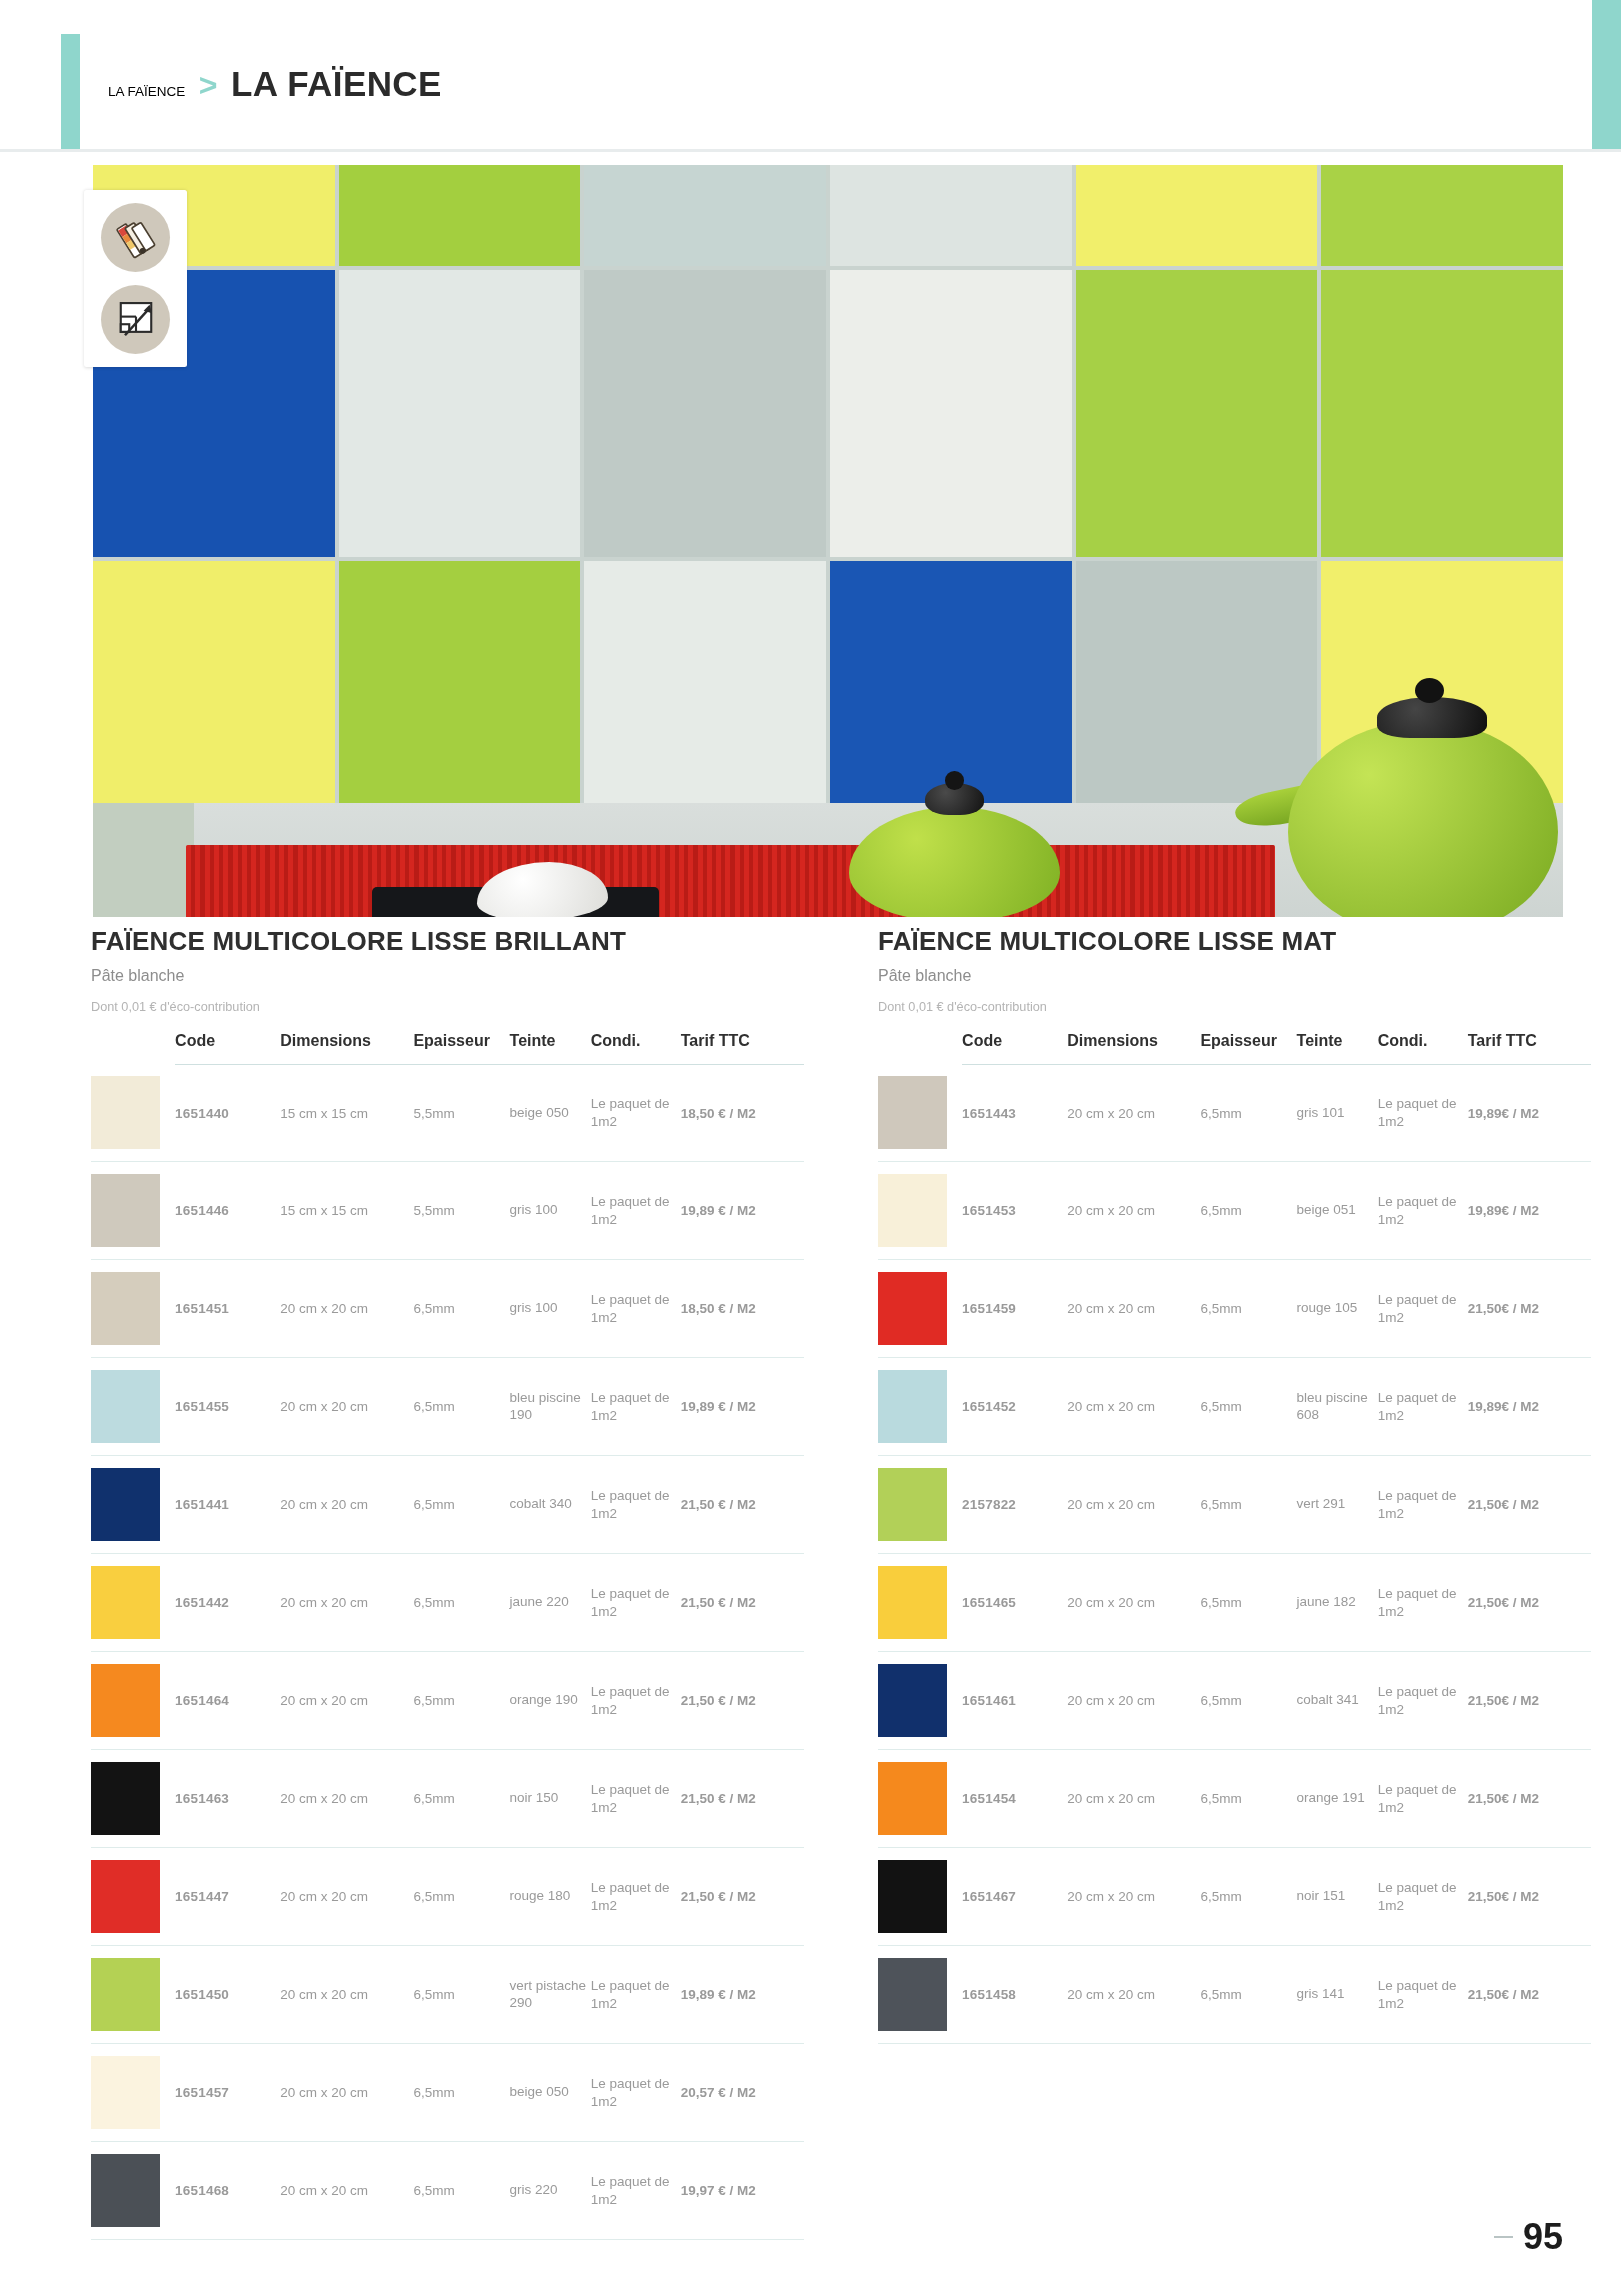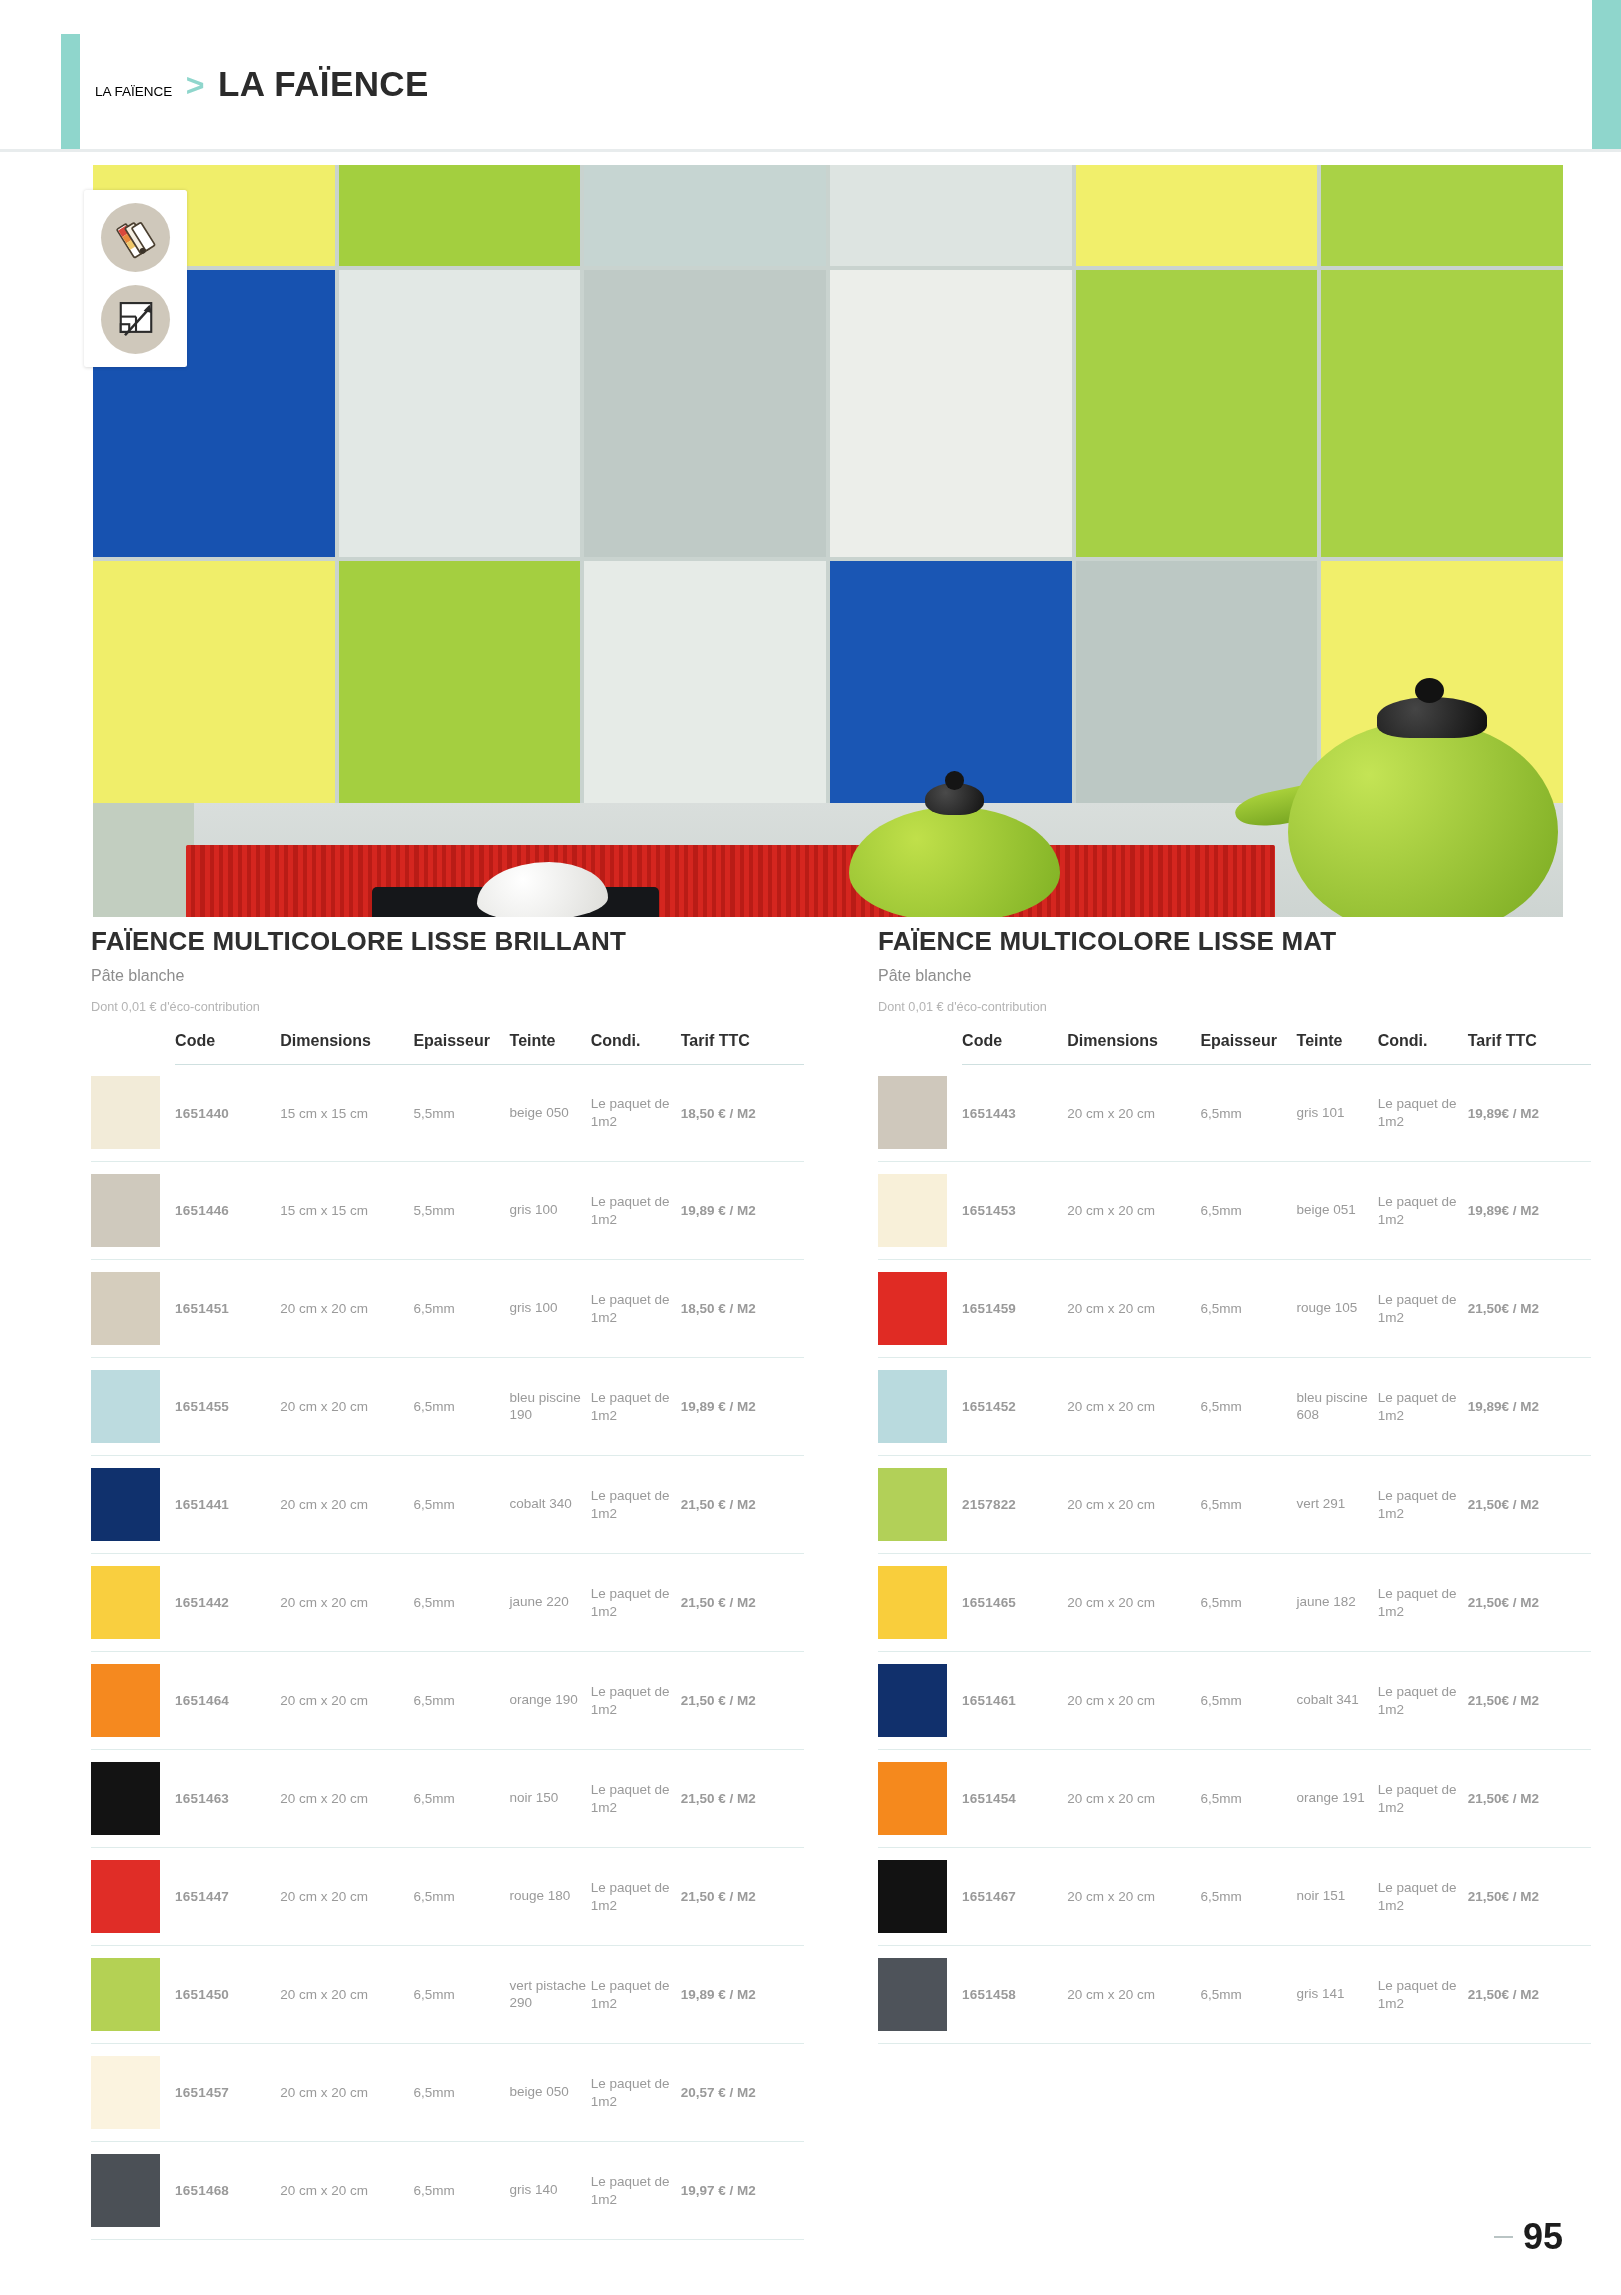--- a/index.html
+++ b/index.html
@@ -36,21 +36,21 @@
     background: #8fd6cc;
   }
   .accent-bar-right {
     position: absolute;
     right: 0; top: 0;
     width: 30px; height: 149px;
     background: #8fd6cc;
   }
   .breadcrumb {
     position: absolute;
-    left: 95px; top: 64px;
+    left: 108px; top: 64px;
     display: flex;
     align-items: baseline;
     gap: 13.5px;
     white-space: nowrap;
   }
   .crumb-sep {
     font-size: 32px;
     font-weight: bold;
     color: #8fd6cc;
   }
@@ -531,21 +531,21 @@
               <td class="cell-cond">Le paquet de 1m2</td>
               <td class="cell-tarif">20,57 € / M2</td>
             </tr>
             <tr>
               <td class="cell-swatch">
                 <span class="swatch" style="background: rgb(75, 80, 86);"></span>
               </td>
               <td class="cell-code">1651468</td>
               <td class="cell-dim">20 cm x 20 cm</td>
               <td class="cell-ep">6,5mm</td>
-              <td class="cell-teinte">gris 140</td>
+              <td class="cell-teinte">gris 220</td>
               <td class="cell-cond">Le paquet de 1m2</td>
               <td class="cell-tarif">19,97 € / M2</td>
             </tr>
           </tbody>
       </table>
     </div>
 
     <div class="col">
       <div class="sec-title">FAÏENCE MULTICOLORE LISSE MAT</div>
       <div class="sec-sub">Pâte blanche</div>

